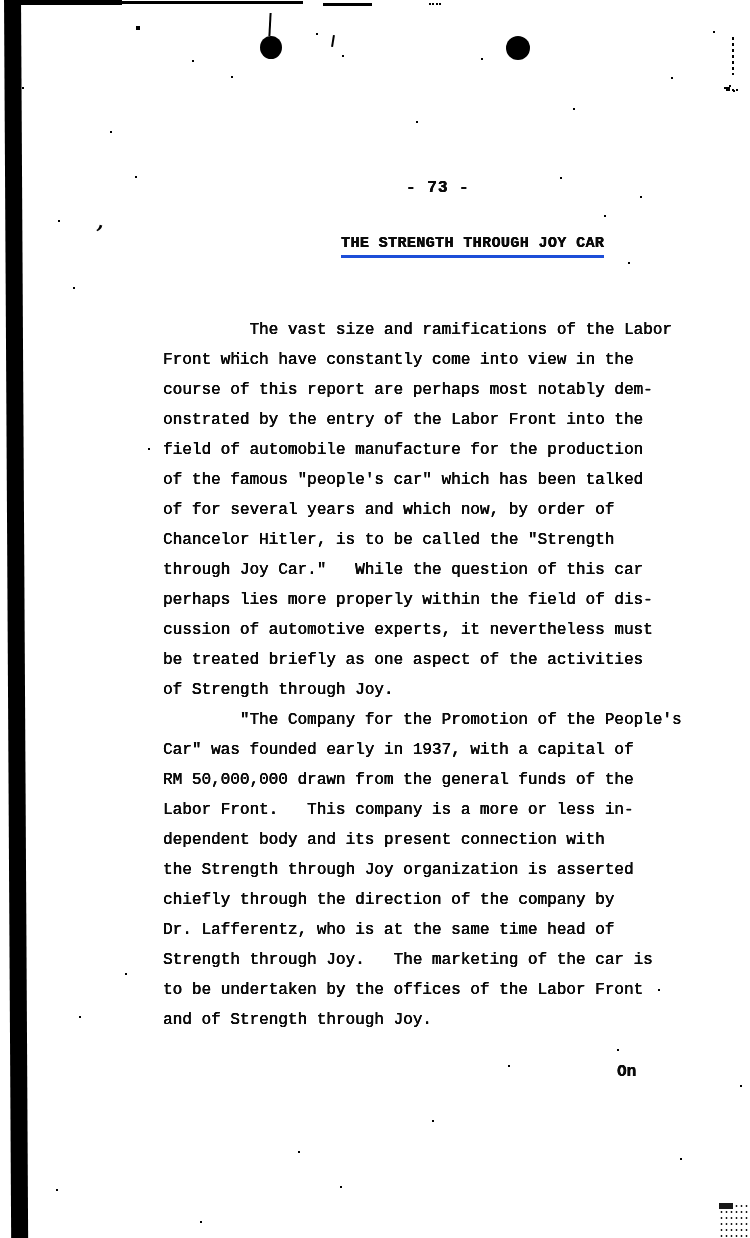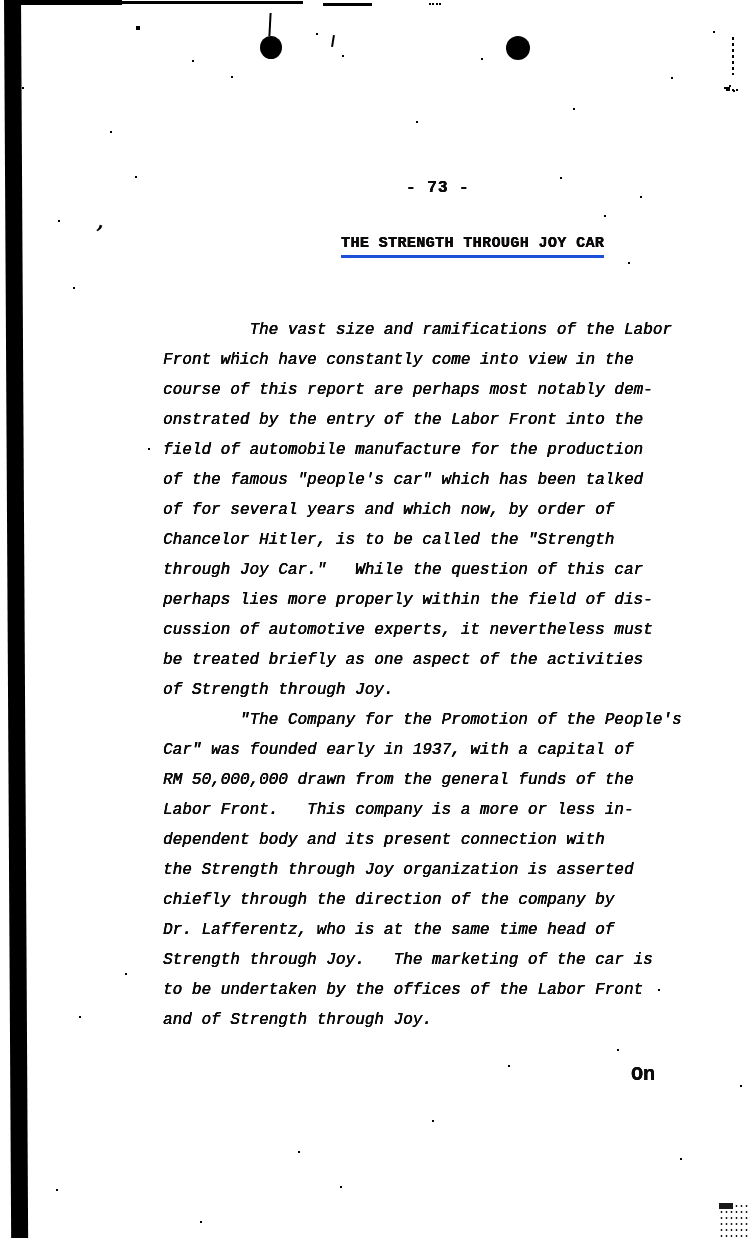--- a/index.html
+++ b/index.html
@@ -39,23 +39,23 @@
       79px 1016px 0 #000,125px 973px 0 #000,56px 1189px 0 #000,298px 1151px 0 #000,
       340px 1186px 0 #000,200px 1221px 0 #000,680px 1158px 0 #000,740px 1085px 0 #000,
       617px 1049px 0 #000,432px 1120px 0 #000,508px 1065px 0 #000,658px 989px 0 #000,
       713px 31px 0 #000,733px 90px 0 #000;}
   
   .ink{text-shadow:0 0 0.6px #000,0.35px 0 0 #000;}
   .pagenum{position:absolute;left:406px;top:179px;font-size:16px;font-weight:700;letter-spacing:1px;}
   .title{position:absolute;left:329px;top:235px;font-size:15px;font-weight:700;
     letter-spacing:0.4px;border-bottom:3px solid #1d4ed8;padding-bottom:3px;margin-left:12px;}
   .doc-body{position:absolute;left:163px;top:315px;width:505px;font-size:16px;
-    line-height:30px;white-space:pre;font-style:italic;}
+    line-height:30px;white-space:pre;}
   .tline{height:30px;}
-  .catchword{position:absolute;left:631px;top:1063px;font-size:20px;font-weight:700;}
+  .catchword{position:absolute;left:617px;top:1063px;font-size:16px;font-weight:700;}
 </style>
 </head>
 <body>
 
 <div class="page">
 
   <div class="edge-bar"></div>
   <div class="topline-a"></div>
   <div class="topline-b"></div>
   <div class="topline-c"></div>

